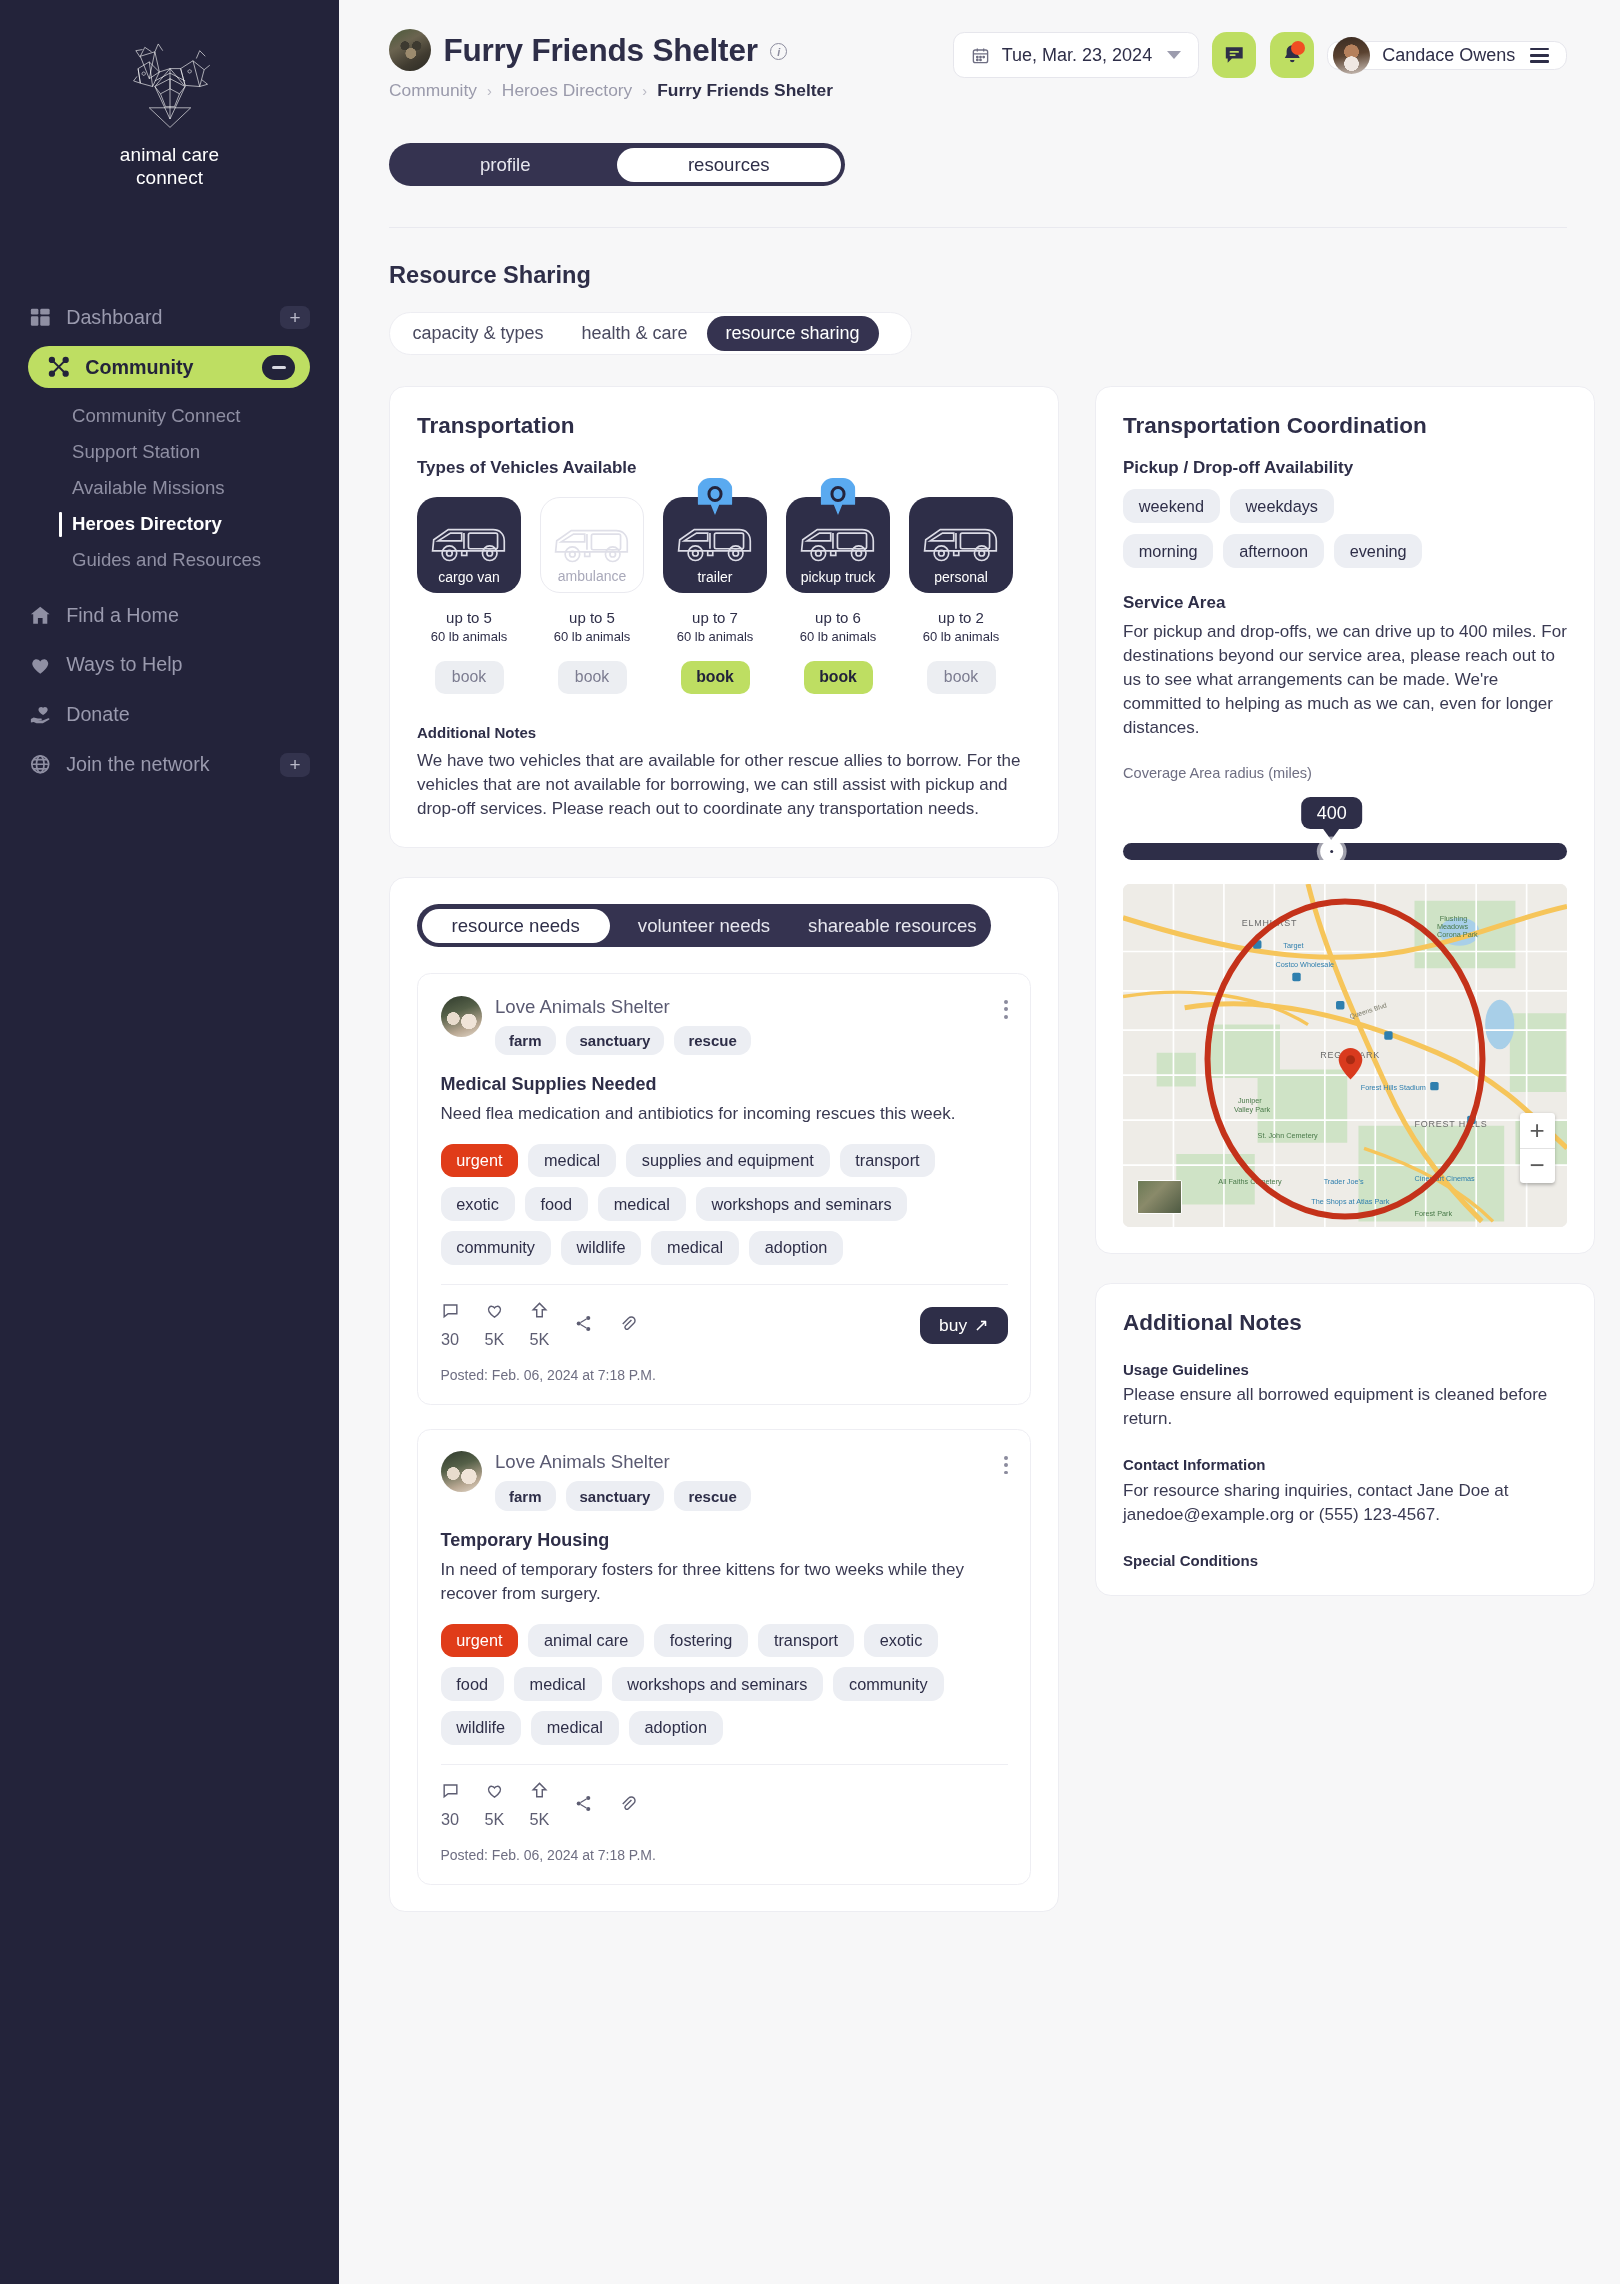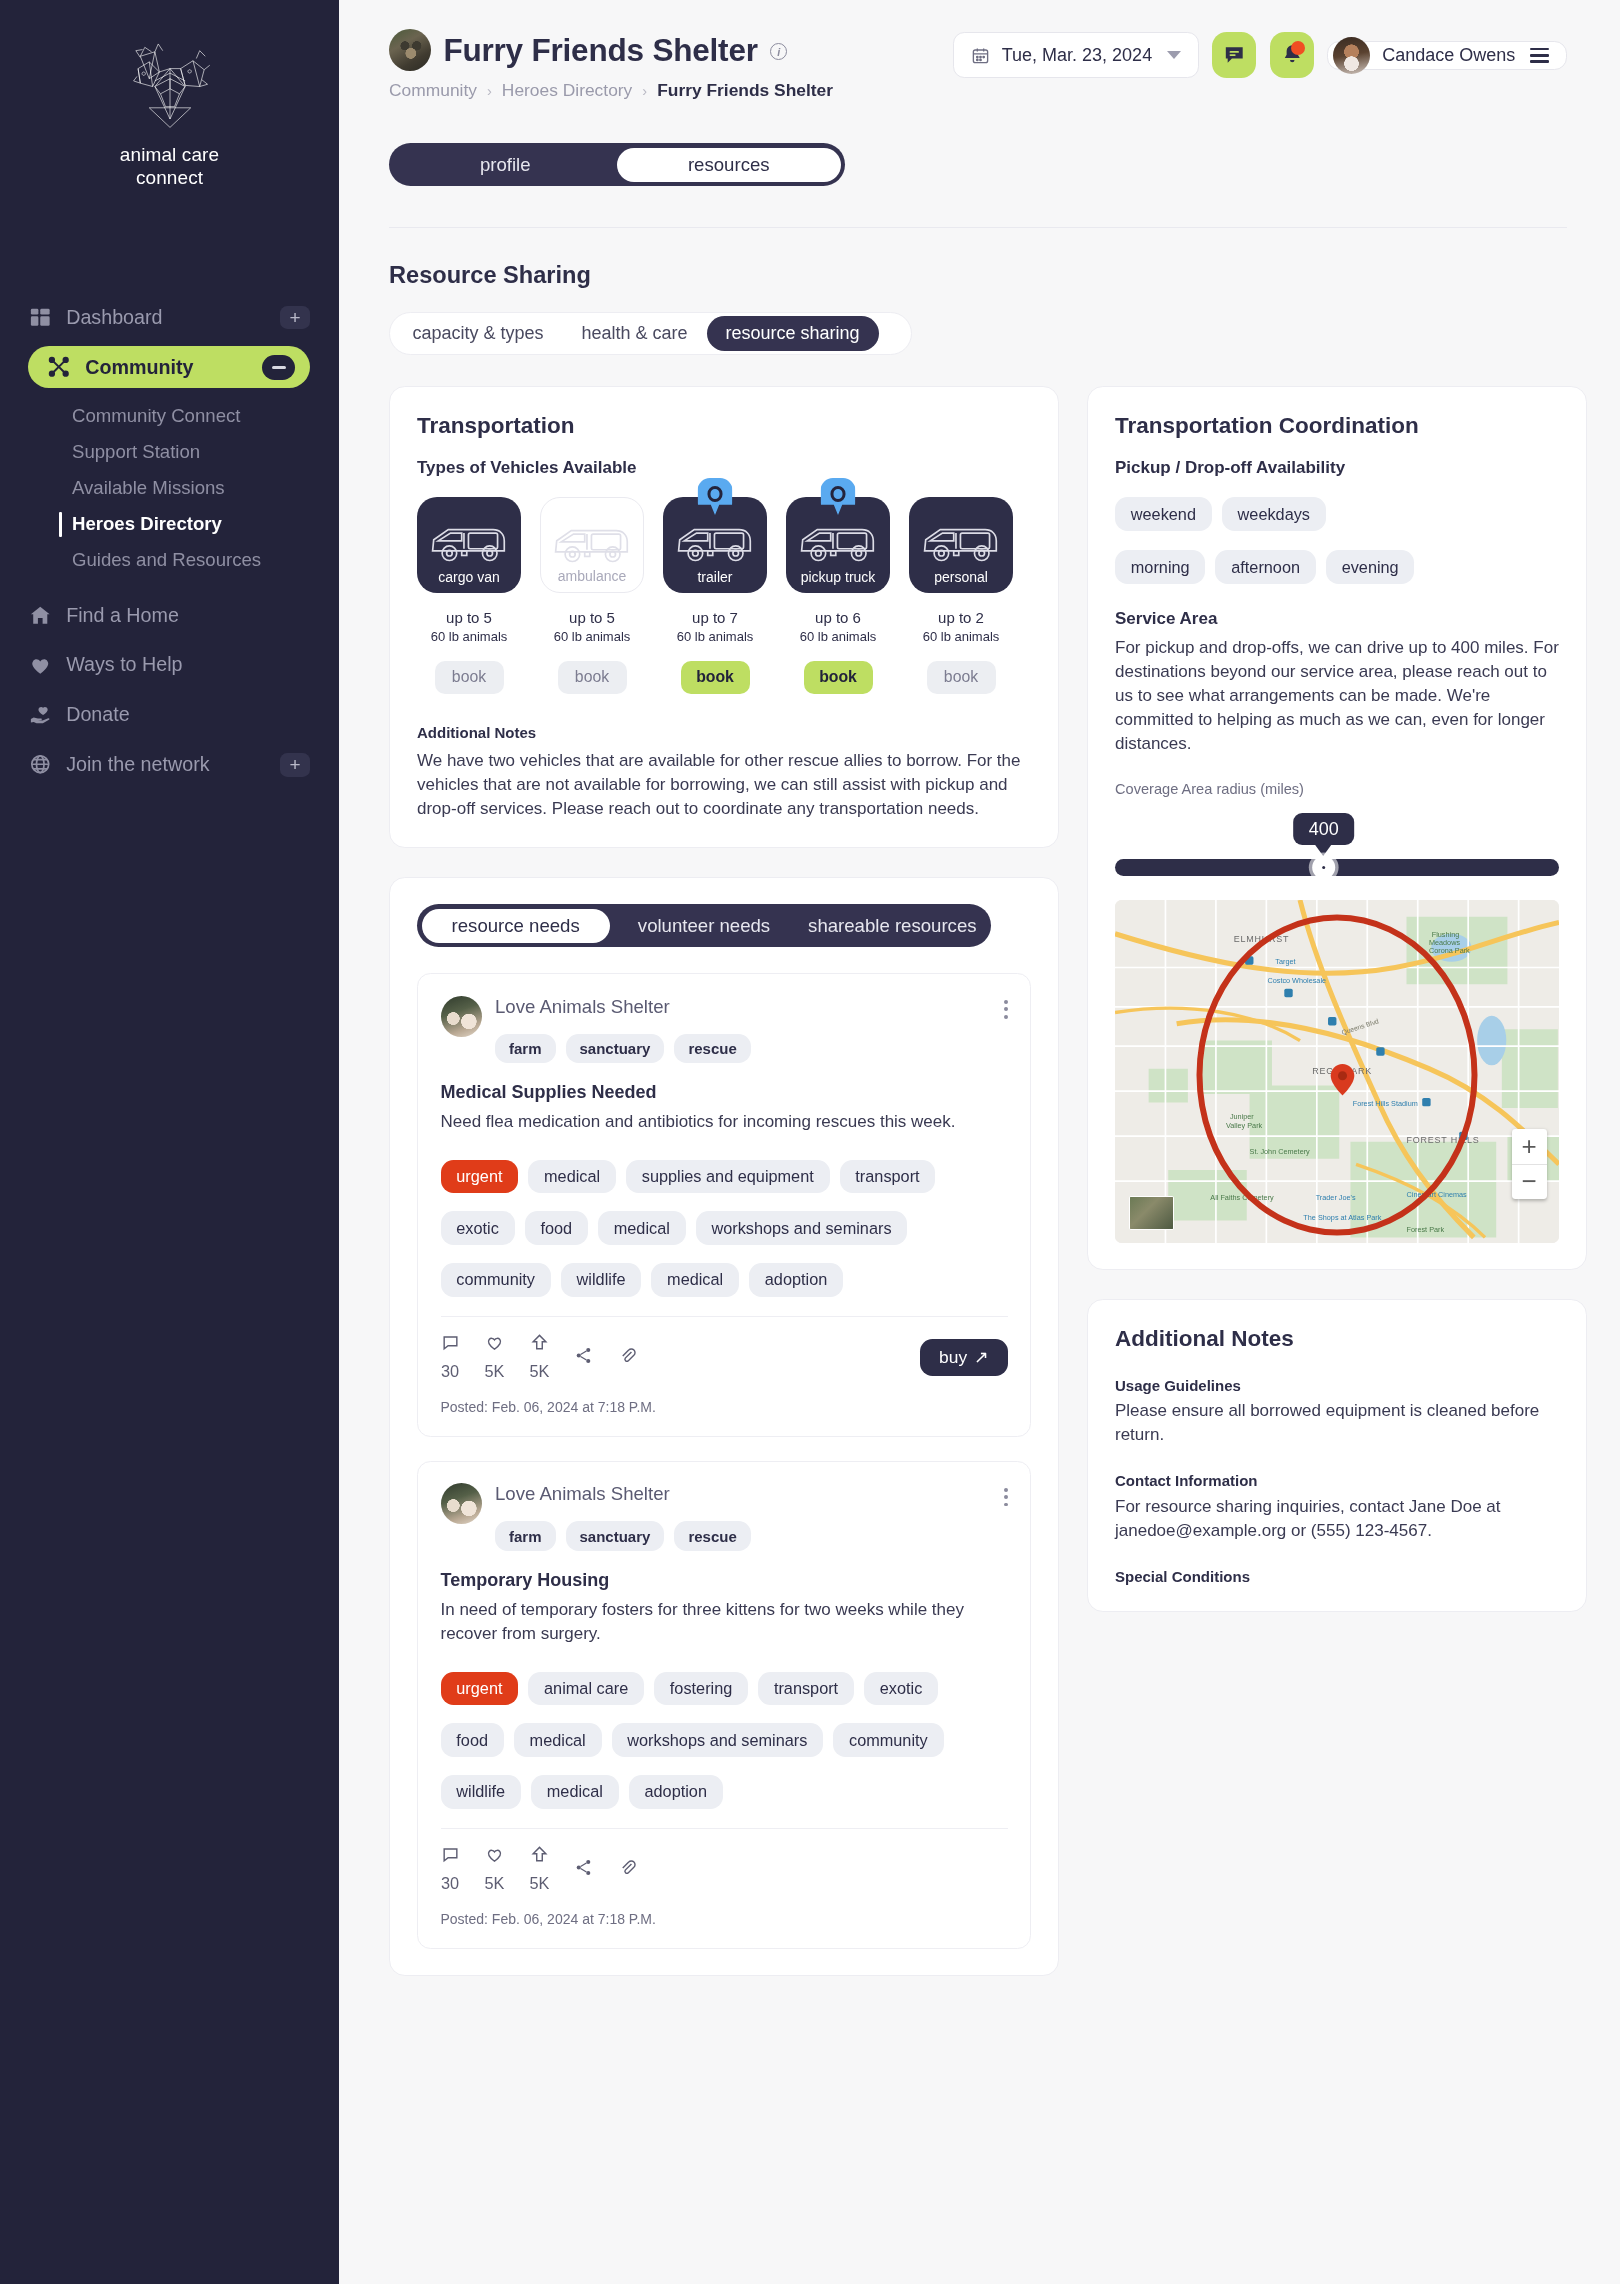--- a/index.html
+++ b/index.html
@@ -132,21 +132,21 @@
     width: 523px; height: 43px; background: #ffffff; border: 0.9px solid #ededf2;
     border-radius: 22.5px; display: flex; align-items: center; padding: 3.4px;
   }
   .seg-sub .seg {
     height: 35px; border-radius: 19px; display: flex; align-items: center;
     justify-content: center; font-size: 18px; color: #4a4a60; padding: 0 19px;
   }
   .seg-sub .seg.on { background: #353350; color: #ffffff; }
 
   
-  .cols { display: flex; gap: 28px; margin-top: 31.5px; align-items: flex-start; }
+  .cols { display: flex; gap: 36px; margin-top: 31.5px; align-items: flex-start; }
   .colL { width: 670px; flex: 0 0 670px; }
   .colR { width: 500px; flex: 0 0 500px; }
   .card {
     background: #ffffff; border: 0.9px solid #ededf2; border-radius: 15.8px;
     padding: 26px 27px;
   }
   .card + .card { margin-top: 29px; }
   .card-h { font-size: 22.5px; font-weight: 700; color: #2e2e48; }
   .sub-h { font-size: 17px; font-weight: 700; color: #2e2e48; }
   .body-t { font-size: 17px; line-height: 1.42; color: #3a3a52; }
@@ -182,21 +182,21 @@
     display: flex; align-items: center; justify-content: center;
   }
   .bookbtn.on { background: #bede62; color: #22223a; font-weight: 700; }
   .notes-blk { margin-top: 30px; }
   .notes-blk .body-t { margin-top: 7.9px; }
 
   
   .chips { display: flex; flex-wrap: wrap; gap: 10px; margin-top: 11.3px; }
   .chip {
     background: #eceef3; border-radius: 12.4px; padding: 7.3px 15.8px;
-    font-size: 16.3px; color: #2e2e48; white-space: nowrap; margin-top: 8px;
+    font-size: 16.3px; color: #2e2e48; white-space: nowrap;
   }
   .chip.urgent { background: #e03c19; color: #ffffff; }
   .chip.sm { font-size: 15px; padding: 6.2px 14px; font-weight: bold; }
 
   
   .slider-lab { font-size: 14.6px; color: #6e6e82; margin-top: 25px; }
   .slider-wrap { position: relative; margin-top: 15.8px; height: 73px; }
   .bubble {
     position: absolute; left: 47%; transform: translateX(-50%); top: 0;
     background: #2e2e48; color: #fff; font-size: 18px; border-radius: 9px;

